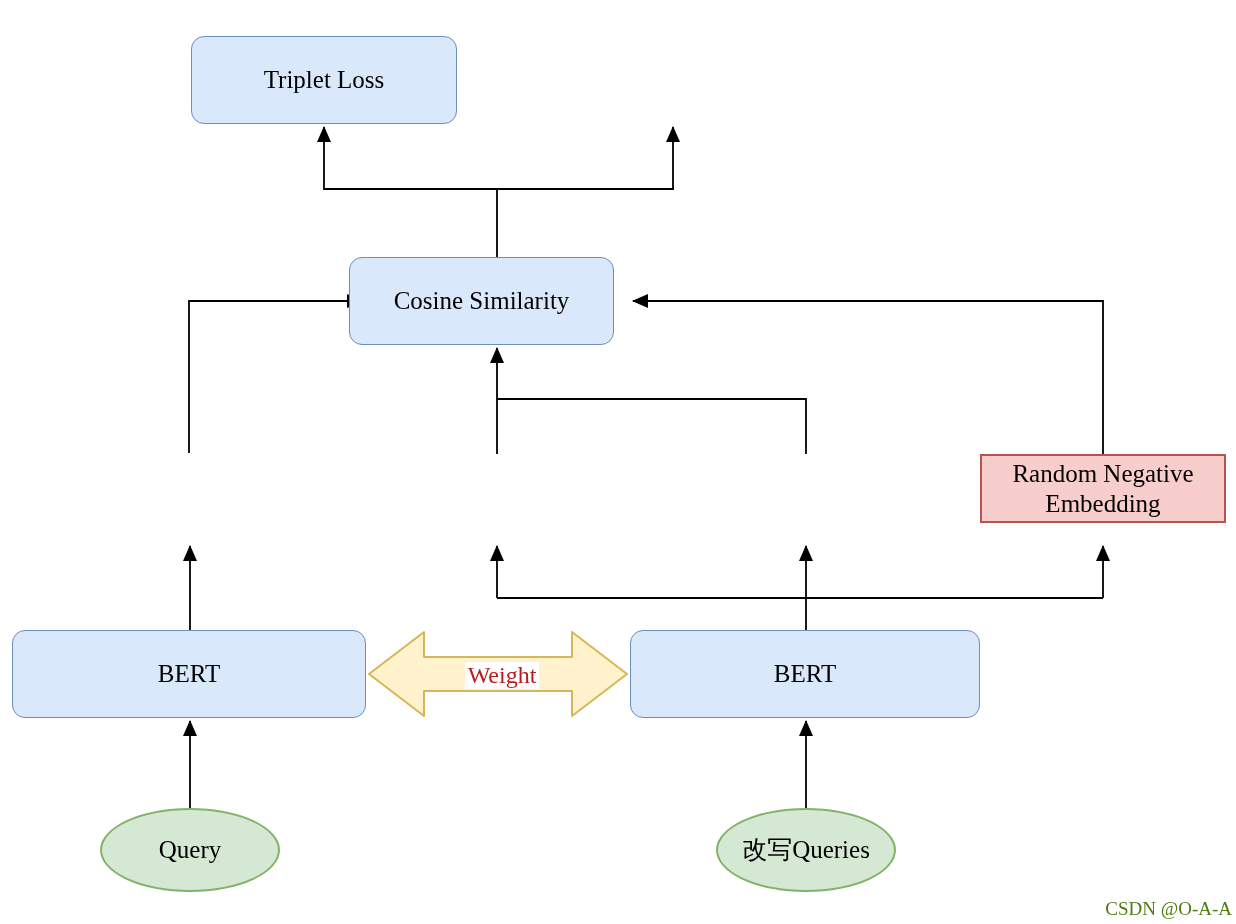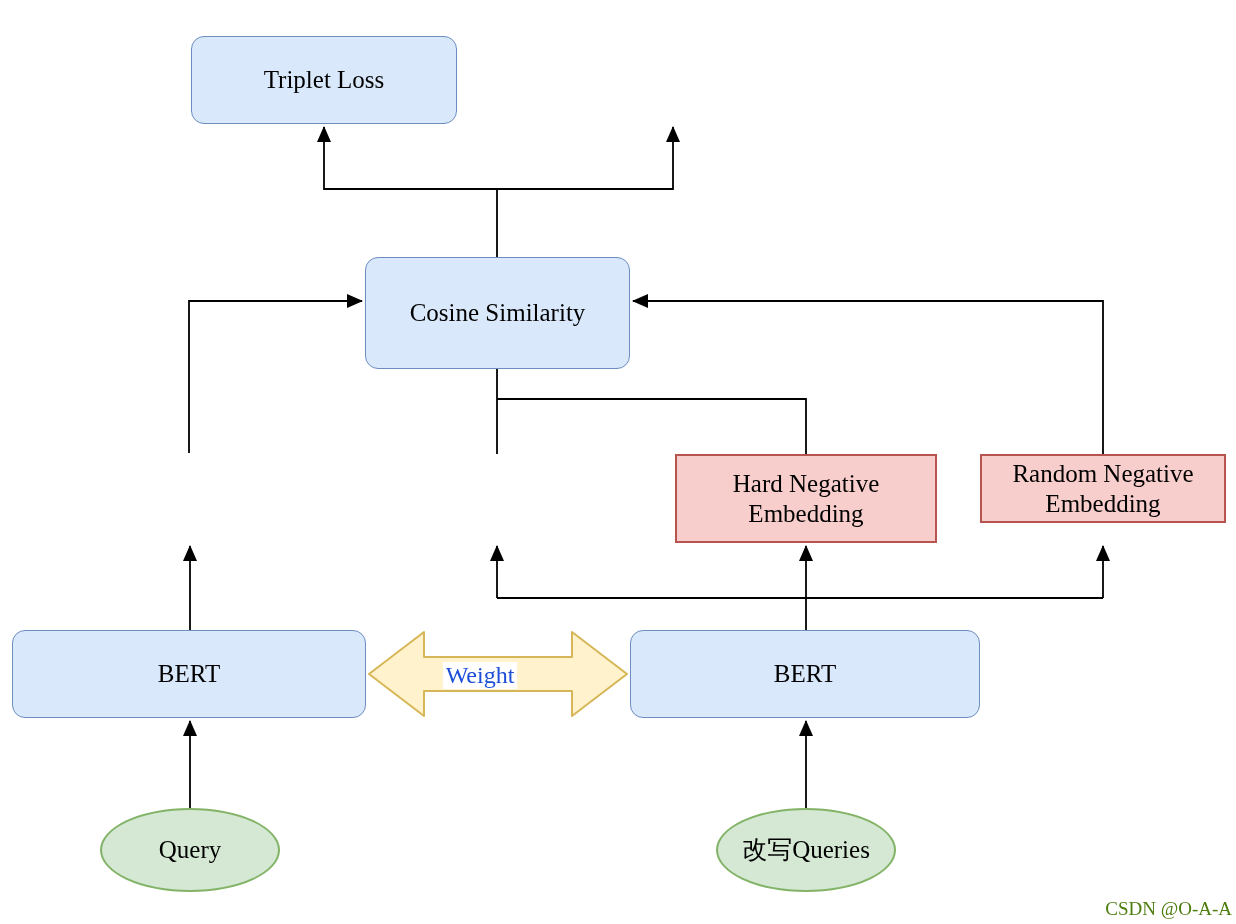--- a/index.html
+++ b/index.html
@@ -38,29 +38,29 @@
     border: 2.2px solid #b85450;
     border-radius: 0;
   }
   .node.green {
     background: #d5e8d4;
     border: 2.2px solid #82b366;
     border-radius: 50%;
   }
   .weight-label {
     position: absolute;
-    left: 412px;
+    left: 434px;
     top: 660px;
     width: 136px;
     height: 30px;
     display: flex;
     align-items: center;
     justify-content: center;
     font-size: 24px;
-    color: #1d4ed8;
+    color: #b91c1c;
   }
   .weight-label span {
     background: #ffffff;
     padding: 0 3px;
   }
   .watermark {
     position: absolute;
     right: 4px;
     bottom: 4px;
     font-size: 19px;
@@ -101,29 +101,26 @@
     <path d="M806,809 L806,721" fill="none" stroke="#000000" stroke-width="1.8" marker-end="url(#arrow)"></path>
 
     <polygon points="369,674 424,632 424,657 572,657 572,632 627,674 572,716 572,691 424,691 424,716" fill="#fff2cc" stroke="#d6b656" stroke-width="2" stroke-linejoin="round"></polygon>
   </svg>
 
   <div class="node blue" style="left:191px; top:36px; width:266px; height:88px;">
     <span>Triplet Loss</span>
   </div>
 
 
-  <div class="node blue" style="left:365px; top:257px; width:265px; height:112px;">
+  <div class="node blue" style="left:349px; top:257px; width:265px; height:88px;">
     <span>Cosine Similarity</span>
   </div>
 
 
 
-  <div class="node red" style="left:675px; top:454px; width:262px; height:89px;">
-    <span>Hard Negative Embedding</span>
-  </div>
 
   <div class="node red" style="left:980px; top:454px; width:246px; height:69px;">
     <span>Random Negative Embedding</span>
   </div>
 
   <div class="node blue" style="left:12px; top:630px; width:354px; height:88px;">
     <span>BERT</span>
   </div>
 
   <div class="node blue" style="left:630px; top:630px; width:350px; height:88px;">

